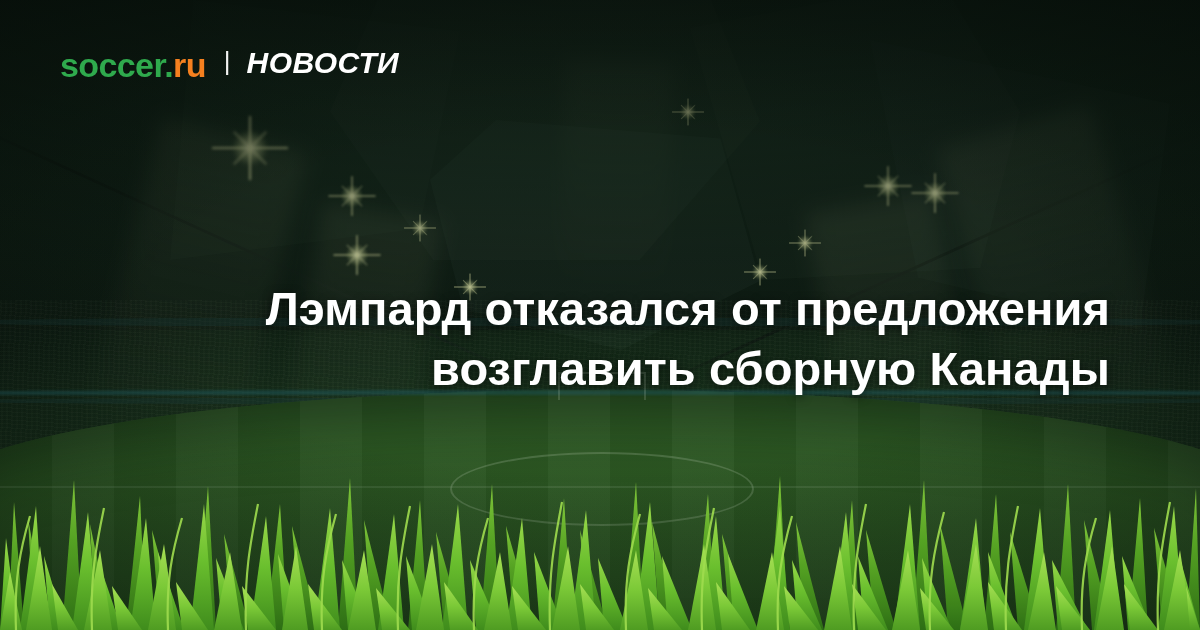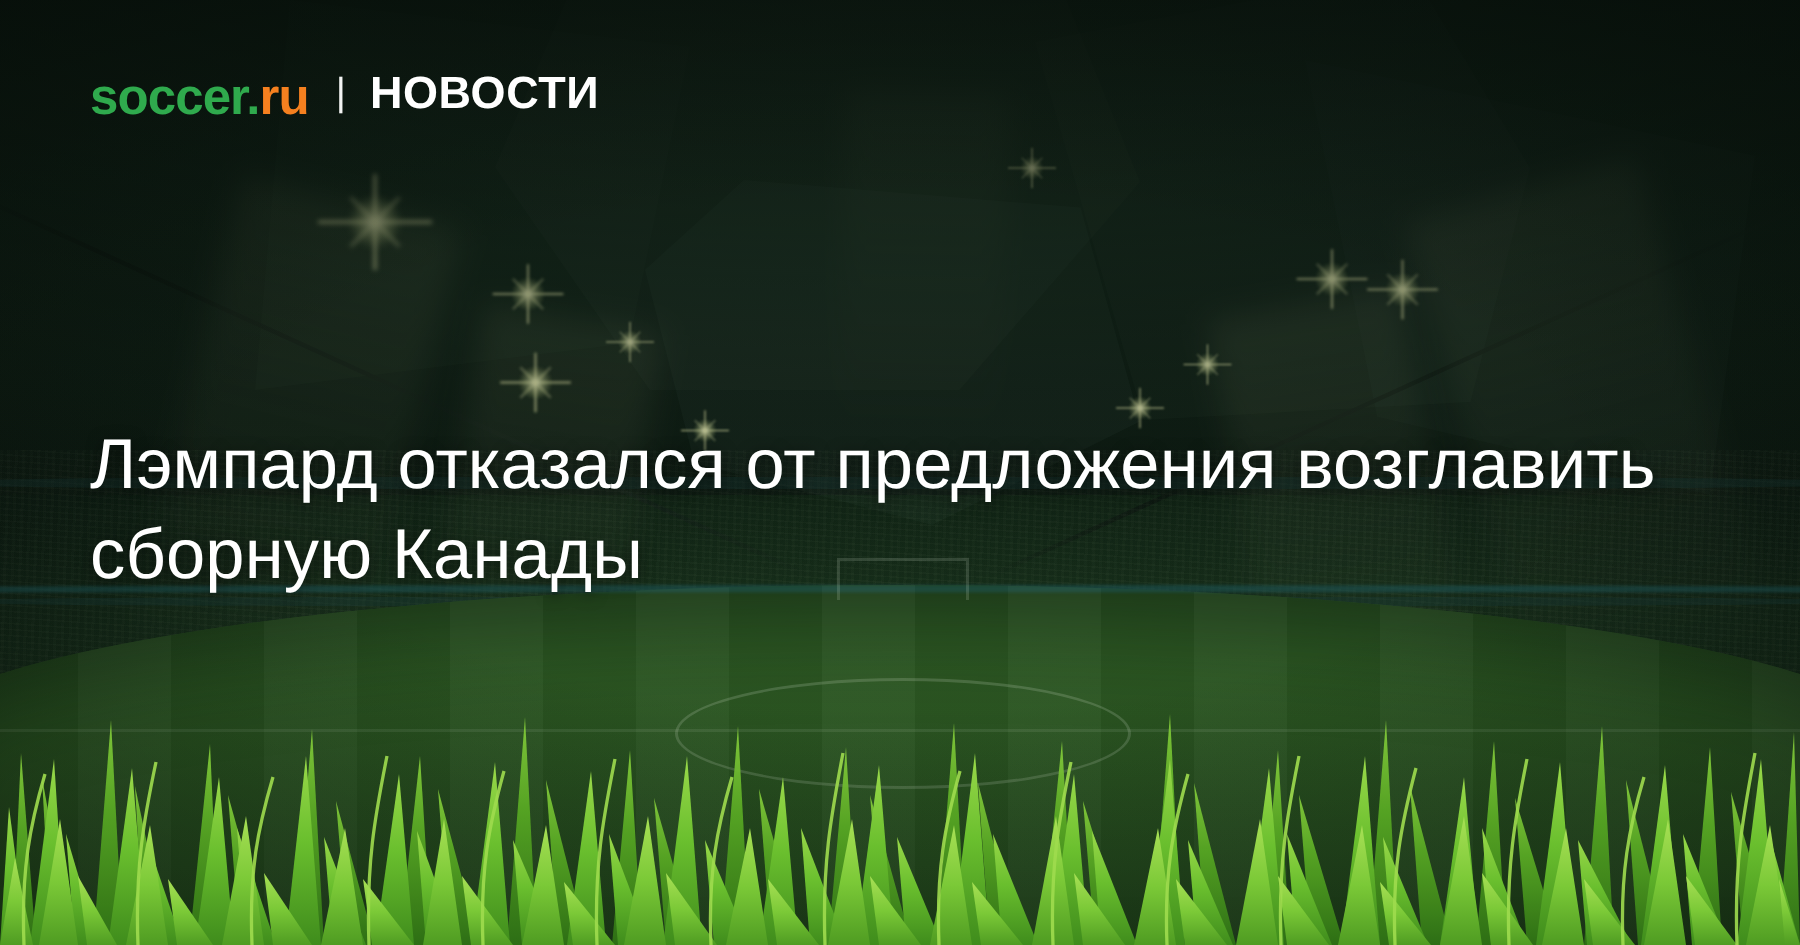--- a/index.html
+++ b/index.html
@@ -248,35 +248,37 @@
     font-weight: 400;
     opacity: .95;
   }
   .section {
     color: #ffffff;
     font-size: 30px;
     font-weight: 700;
     letter-spacing: 0.4px;
     line-height: 1;
     white-space: nowrap;
+    font-style: italic;
   }
 
   
   .headline {
     position: absolute;
     left: 60px;
     right: 90px;
     top: 248px;
     z-index: 6;
     color: #ffffff;
     font-size: 47px;
-    font-weight: 400;
+    font-weight: 700;
     line-height: 1.27;
     letter-spacing: 0.1px;
     text-shadow: 0 2px 10px rgba(0,0,0,0.55);
+    text-align: right;
   }
 </style>
 </head>
 <body>
 
 <div class="card">
 
   <div class="bg-base"></div>
   <div class="bg-sky"></div>
 

